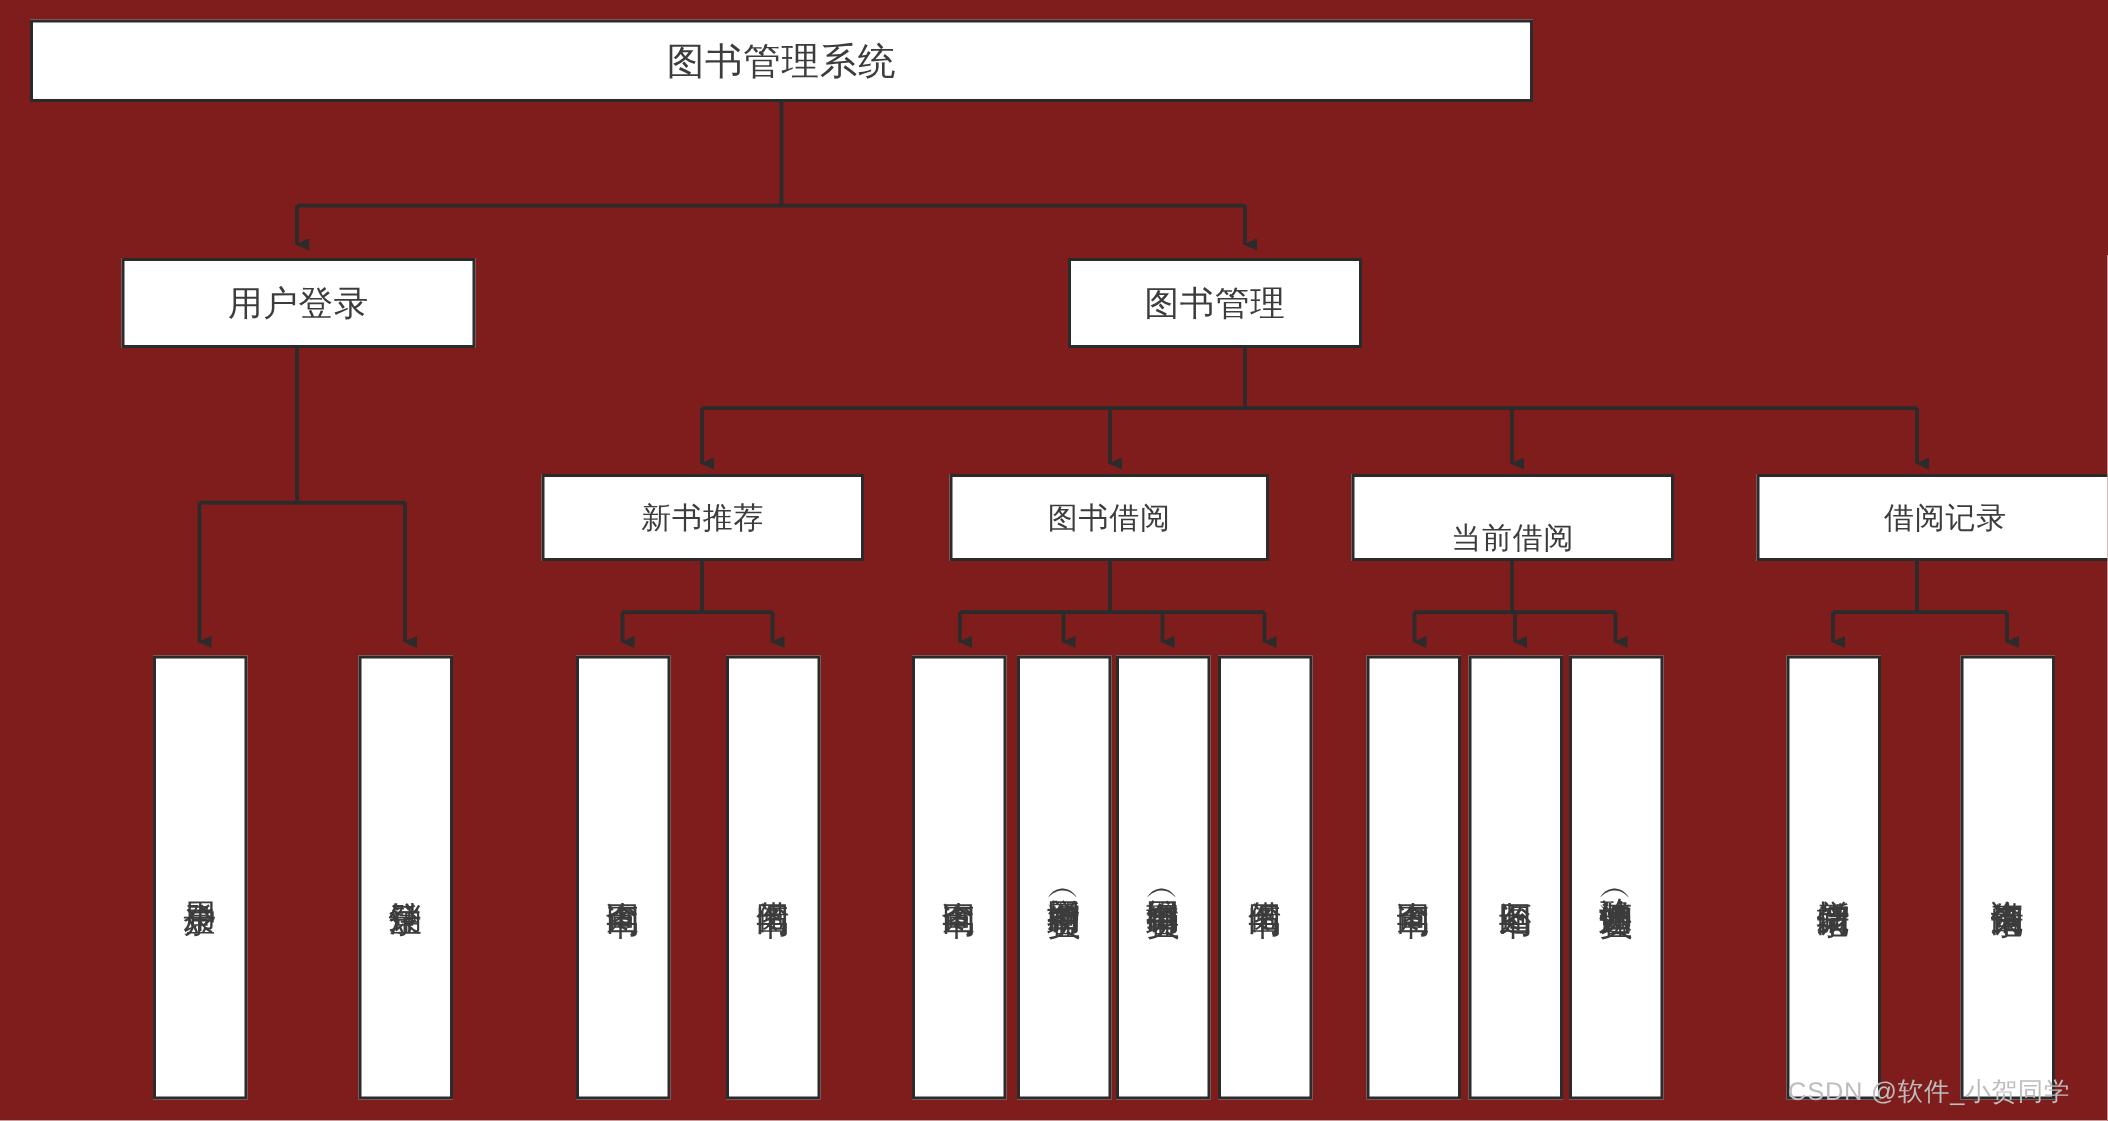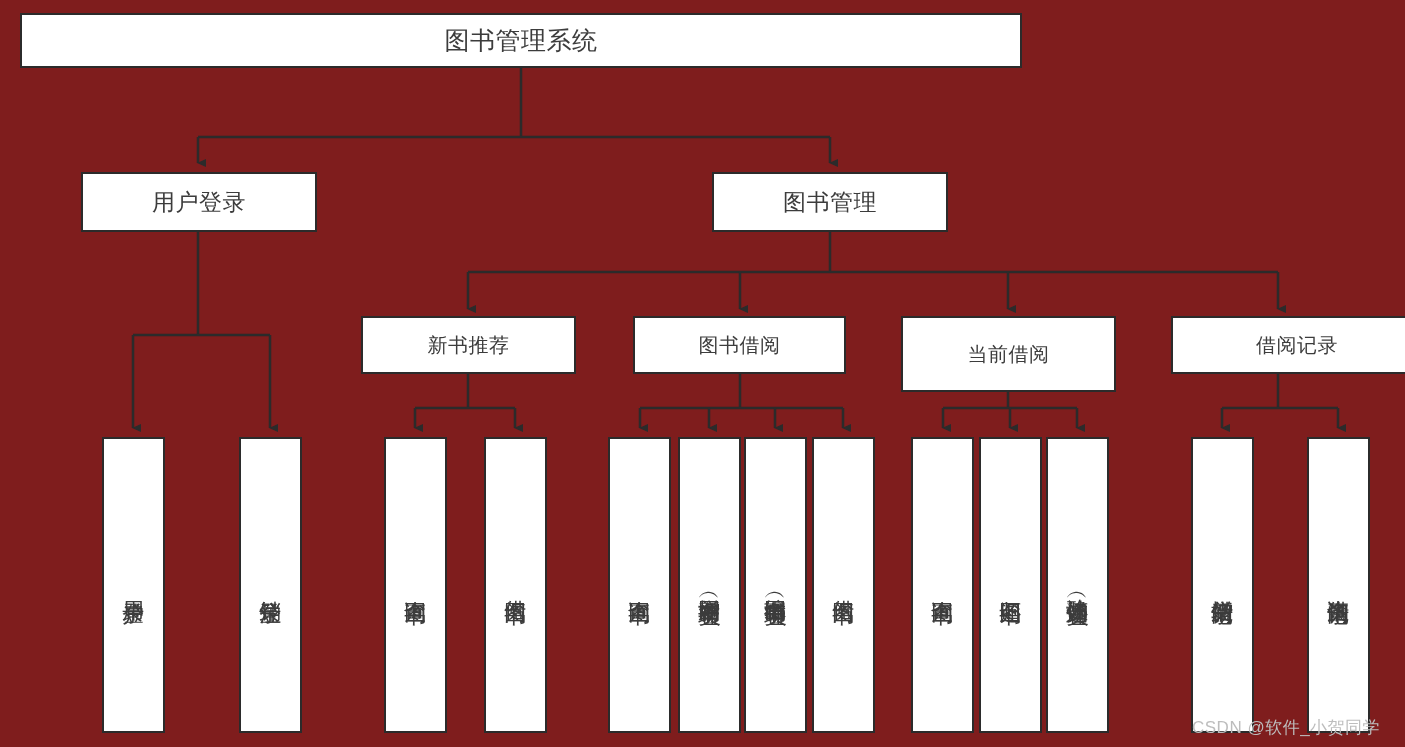--- a/index.html
+++ b/index.html
@@ -122,31 +122,31 @@
     </g>
   </svg>
 
   <div class="node root" style="left:20px; top:13px; width:1002px; height:55px;">
     <span>图书管理系统</span>
   </div>
 
   <div class="node level2" style="left:81px; top:172px; width:236px; height:60px;">
     <span>用户登录</span>
   </div>
-  <div class="node level2" style="left:712px; top:172px; width:236px; height:60px;">
+  <div class="node level2" style="left:712px; top:172px; width:196px; height:60px;">
     <span>图书管理</span>
   </div>
 
   <div class="node level3" style="left:361px; top:316px; width:215px; height:58px;">
     <span>新书推荐</span>
   </div>
   <div class="node level3" style="left:633px; top:316px; width:213px; height:58px;">
     <span>图书借阅</span>
   </div>
-  <div class="node level3" style="left:901px; top:316px; width:215px; height:76px;">
+  <div class="node level3" style="left:901px; top:316px; width:215px; height:58px;align-items:flex-end;">
     <span>当前借阅</span>
   </div>
   <div class="node level3" style="left:1171px; top:316px; width:252px; height:58px;">
     <span>借阅记录</span>
   </div>
 
   <div class="node leaf" style="left:102px; top:437px; width:63px; height:296px;">
     <span class="vtext">用户登录</span>
   </div>
   <div class="node leaf" style="left:239px; top:437px; width:63px; height:296px;">

